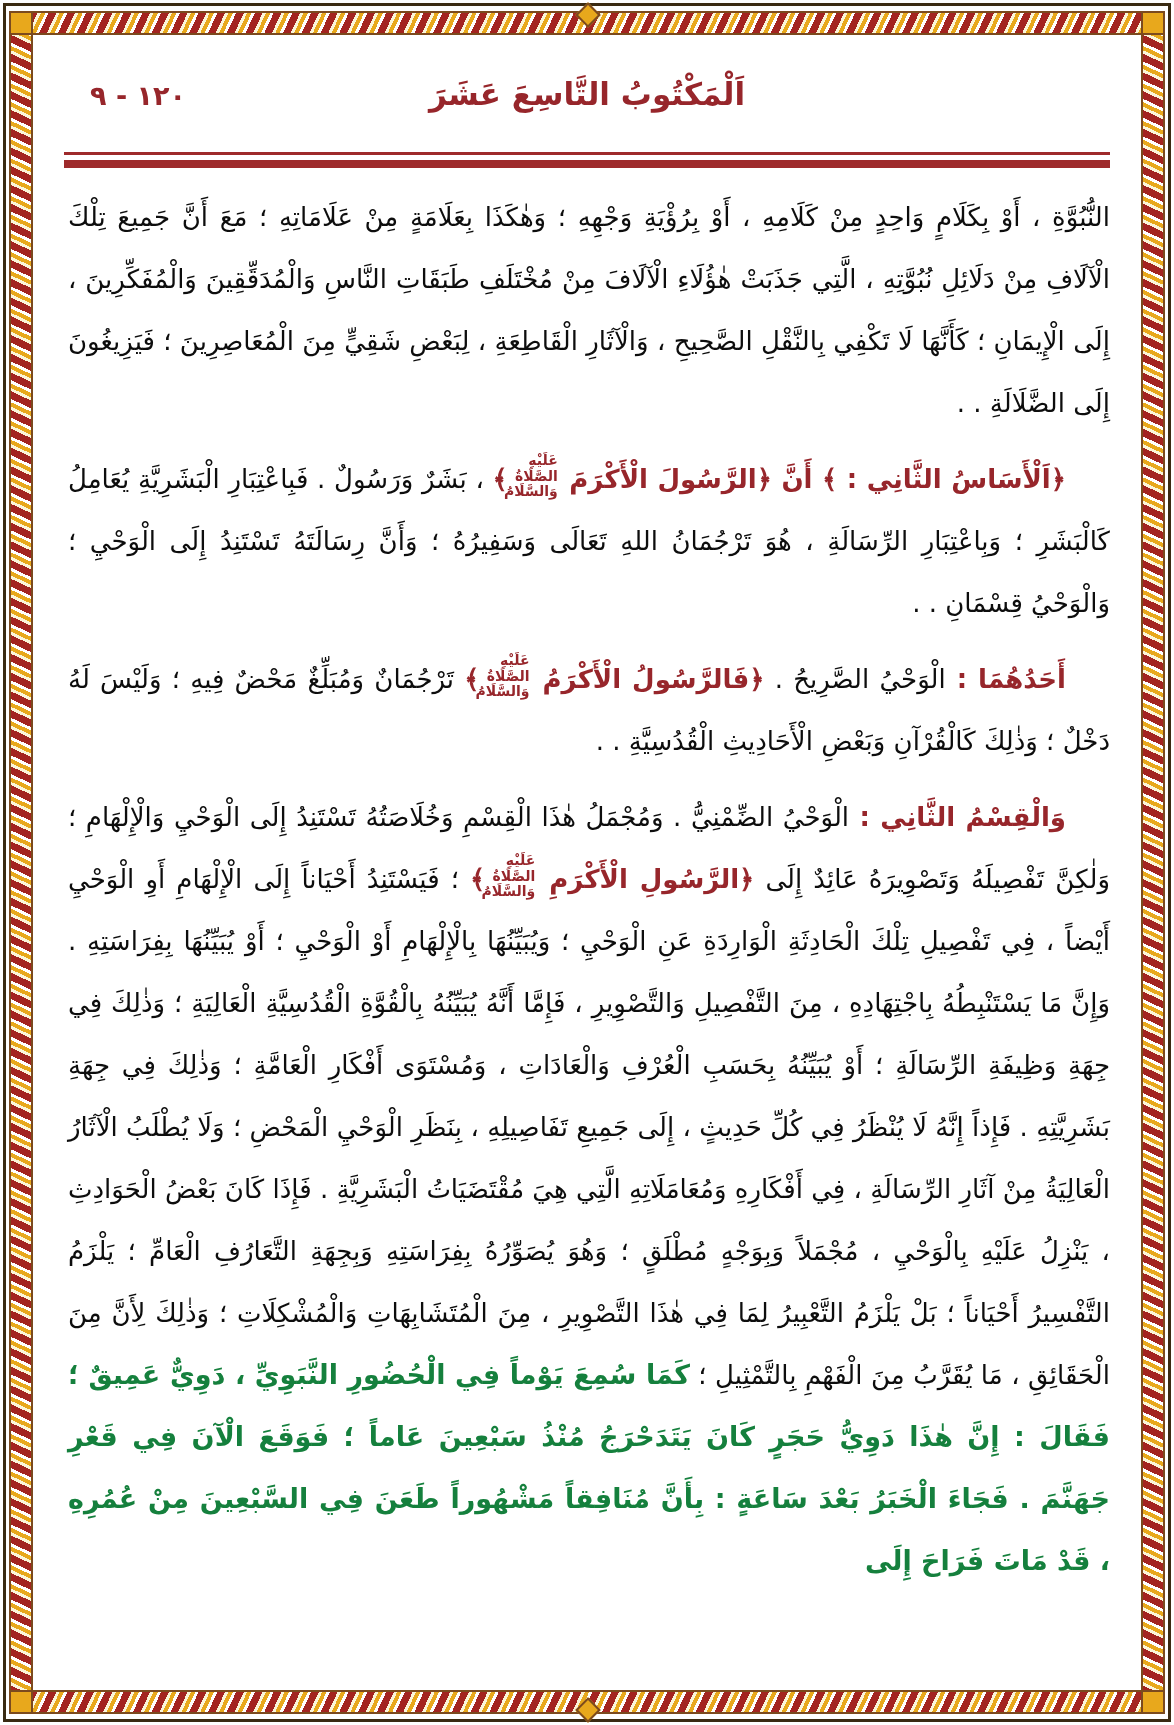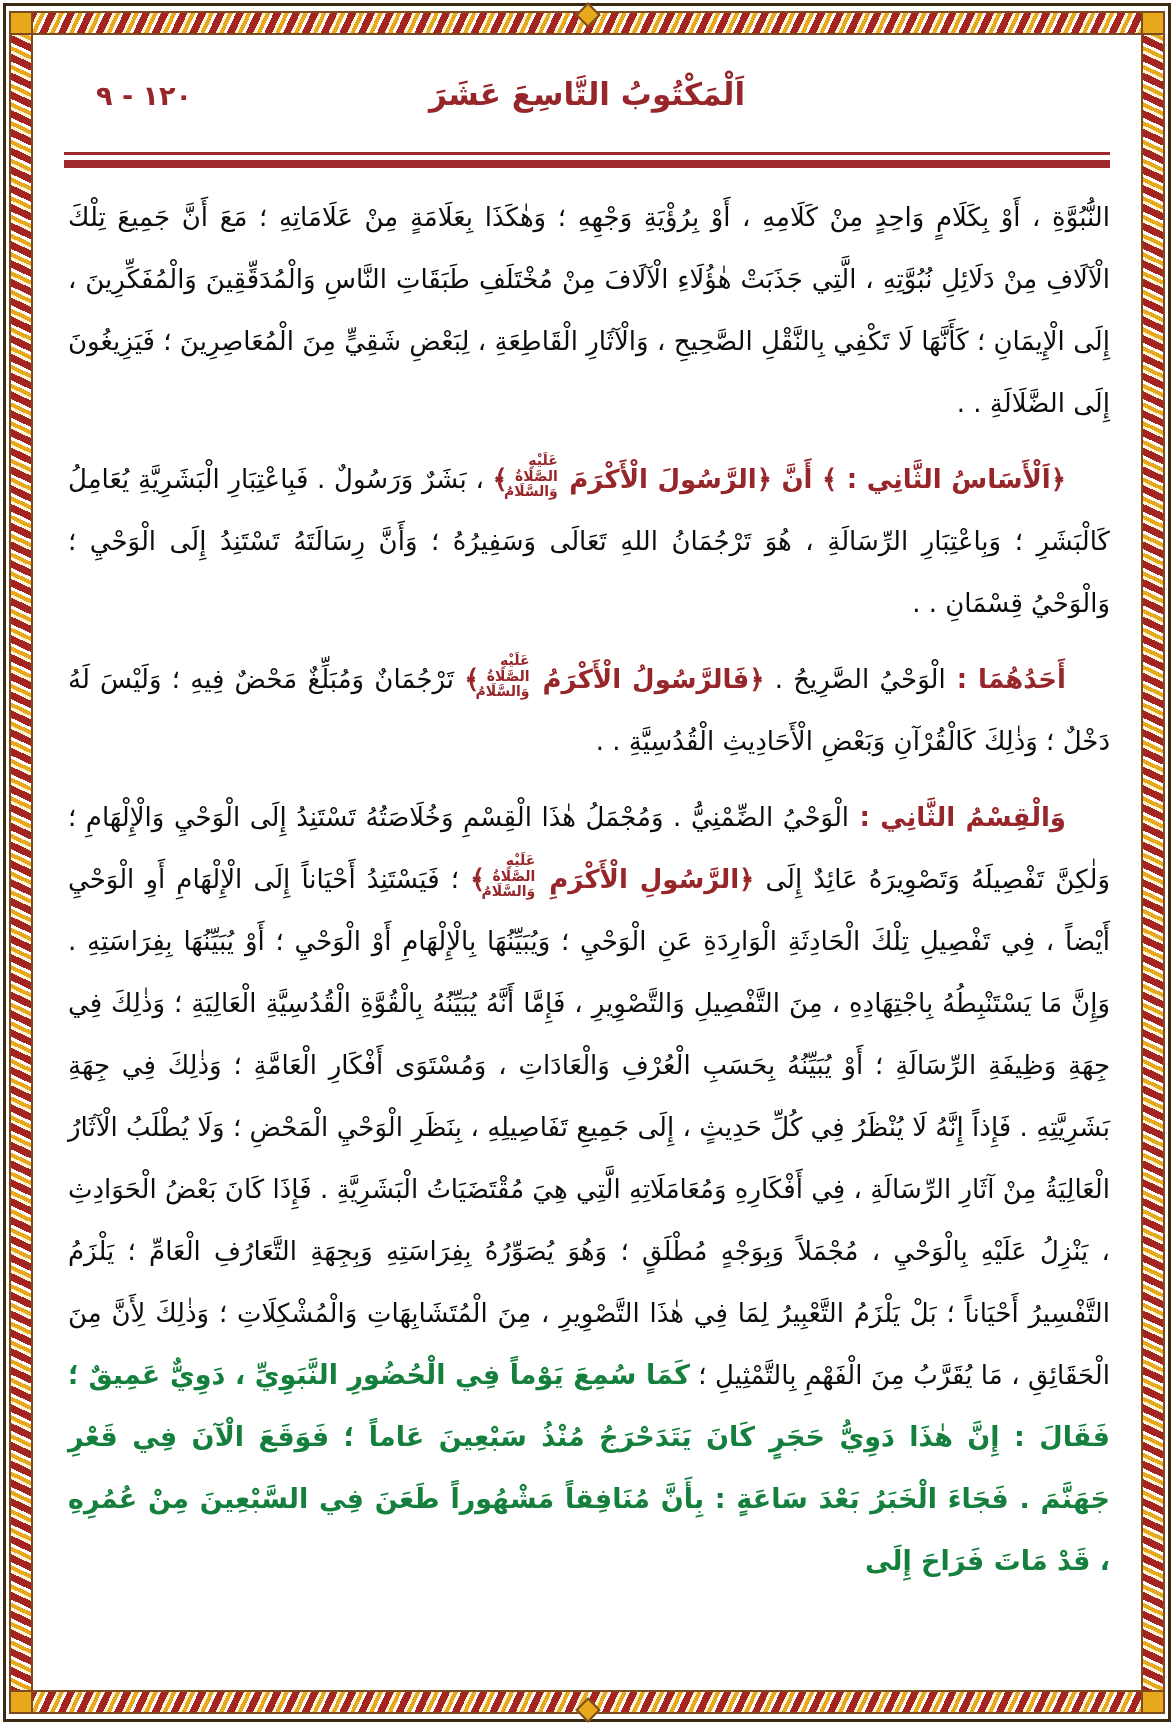--- a/index.html
+++ b/index.html
@@ -41,21 +41,21 @@
   .page-title{
     position:absolute;left:0;right:0;text-align:center;top:4px;
     color:var(--red);font-size:31px;font-weight:bold;letter-spacing:0.5px;
   }
   .page-num{
     position:absolute;left:52px;top:8px;  
     color:var(--red);font-size:27px;font-weight:bold;direction:rtl;
   }
   
   .page-num{left:auto;right:-18px;}
-  html[dir="rtl"] .page-num{right:auto;left:34px;text-align:right;}
+  html[dir="rtl"] .page-num{right:auto;left:28px;text-align:right;}
   .rule{position:relative;height:18px;margin:8px 2px 0 2px;}
   .rule .thin{position:absolute;top:0;left:0;right:0;height:3px;background:var(--red-deep);}
   .rule .thick{position:absolute;top:8px;left:0;right:0;height:8px;background:var(--red-deep);}
   .body-text{margin-top:16px;padding:0 2px;}
   .para{
     margin:0 0 14px 4px;color:var(--ink);
     font-size:26px;line-height:62px;text-align:justify;text-justify:inter-word;
     direction:rtl;
   }
   .para.indent{text-indent:44px;}

